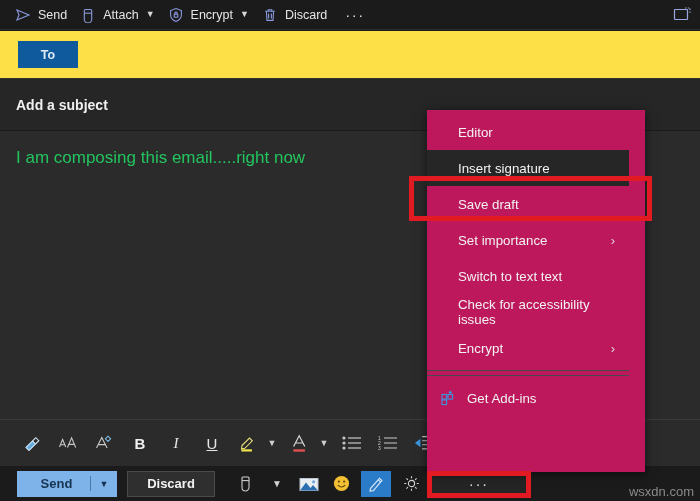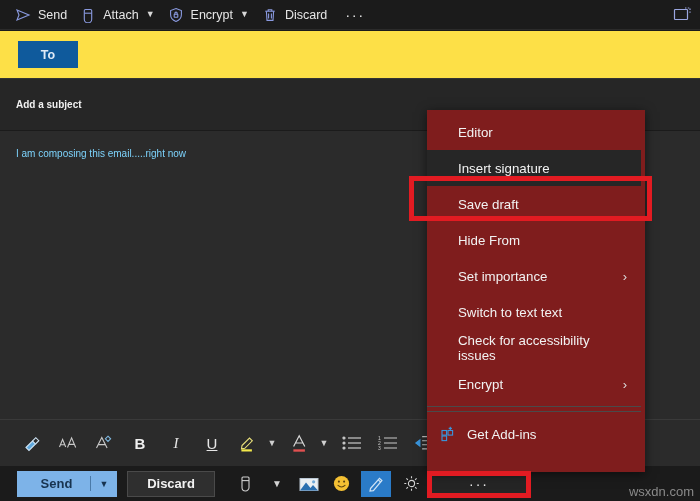--- a/index.html
+++ b/index.html
@@ -70,31 +70,31 @@
   
   .subjectrow {
     position: absolute; left: 0; top: 79px;
     width: 700px; height: 52px;
     background: #262626;
     border-bottom: 1px solid #1b1b1b;
     display: flex; align-items: center;
     padding-left: 16px;
   }
   .subject-text {
-    color: #f0f0f0; font-size: 10px; font-weight: 600;
+    color: #f0f0f0; font-size: 14px; font-weight: 600;
   }
 
   
   .bodyarea {
     position: absolute; left: 0; top: 131px;
     width: 700px; height: 288px;
     background: #2b2b2b;
     padding: 17px 0 0 16px;
   }
-  .body-text { color: #7dd3fc; font-size: 10px; }
+  .body-text { color: #22c55e; font-size: 17px; }
 
   
   .fmtbar {
     position: absolute; left: 0; top: 419px;
     width: 700px; height: 47px;
     background: #2b2b2b;
     border-top: 1px solid #3a3a3a;
     display: flex; align-items: center;
     padding-left: 22px;
   }
@@ -143,23 +143,23 @@
     width: 98px; height: 21px;
     display: flex; align-items: center; justify-content: center;
     color: #e8e8e8; font-size: 14px; letter-spacing: 2px;
     background: #252525;
   }
 
   
   .ctxmenu {
     position: absolute; left: 427px; top: 110px;
     width: 218px; height: 362px;
-    background: #7f1d1d;
+    background: #be185d;
     box-shadow: 0 2px 10px rgba(0,0,0,.55);
-    padding: 4px 4px 0 0;
+    padding: 4px 16px 0 0;
     z-index: 20;
   }
   .mi {
     height: 36px; display: flex; align-items: center;
     padding-left: 31px; padding-right: 12px;
     color: #f2f2f2; font-size: 13.3px;
     position: relative; cursor: default;
   }
   .mi.has-icon { padding-left: 10px; }
   .mi .mi-icon {
@@ -400,23 +400,20 @@
     </div>
 
     <div class="mi highlight">
       <span>Insert signature</span>
     </div>
 
     <div class="mi">
       <span>Save draft</span>
     </div>
 
-    <div class="mi">
-      <span>Hide From</span>
-    </div>
 
     <div class="mi">
       <span>Set importance</span>
       <span class="submore">›</span>
     </div>
 
     <div class="mi">
       <span>Switch to text text</span>
     </div>
 

